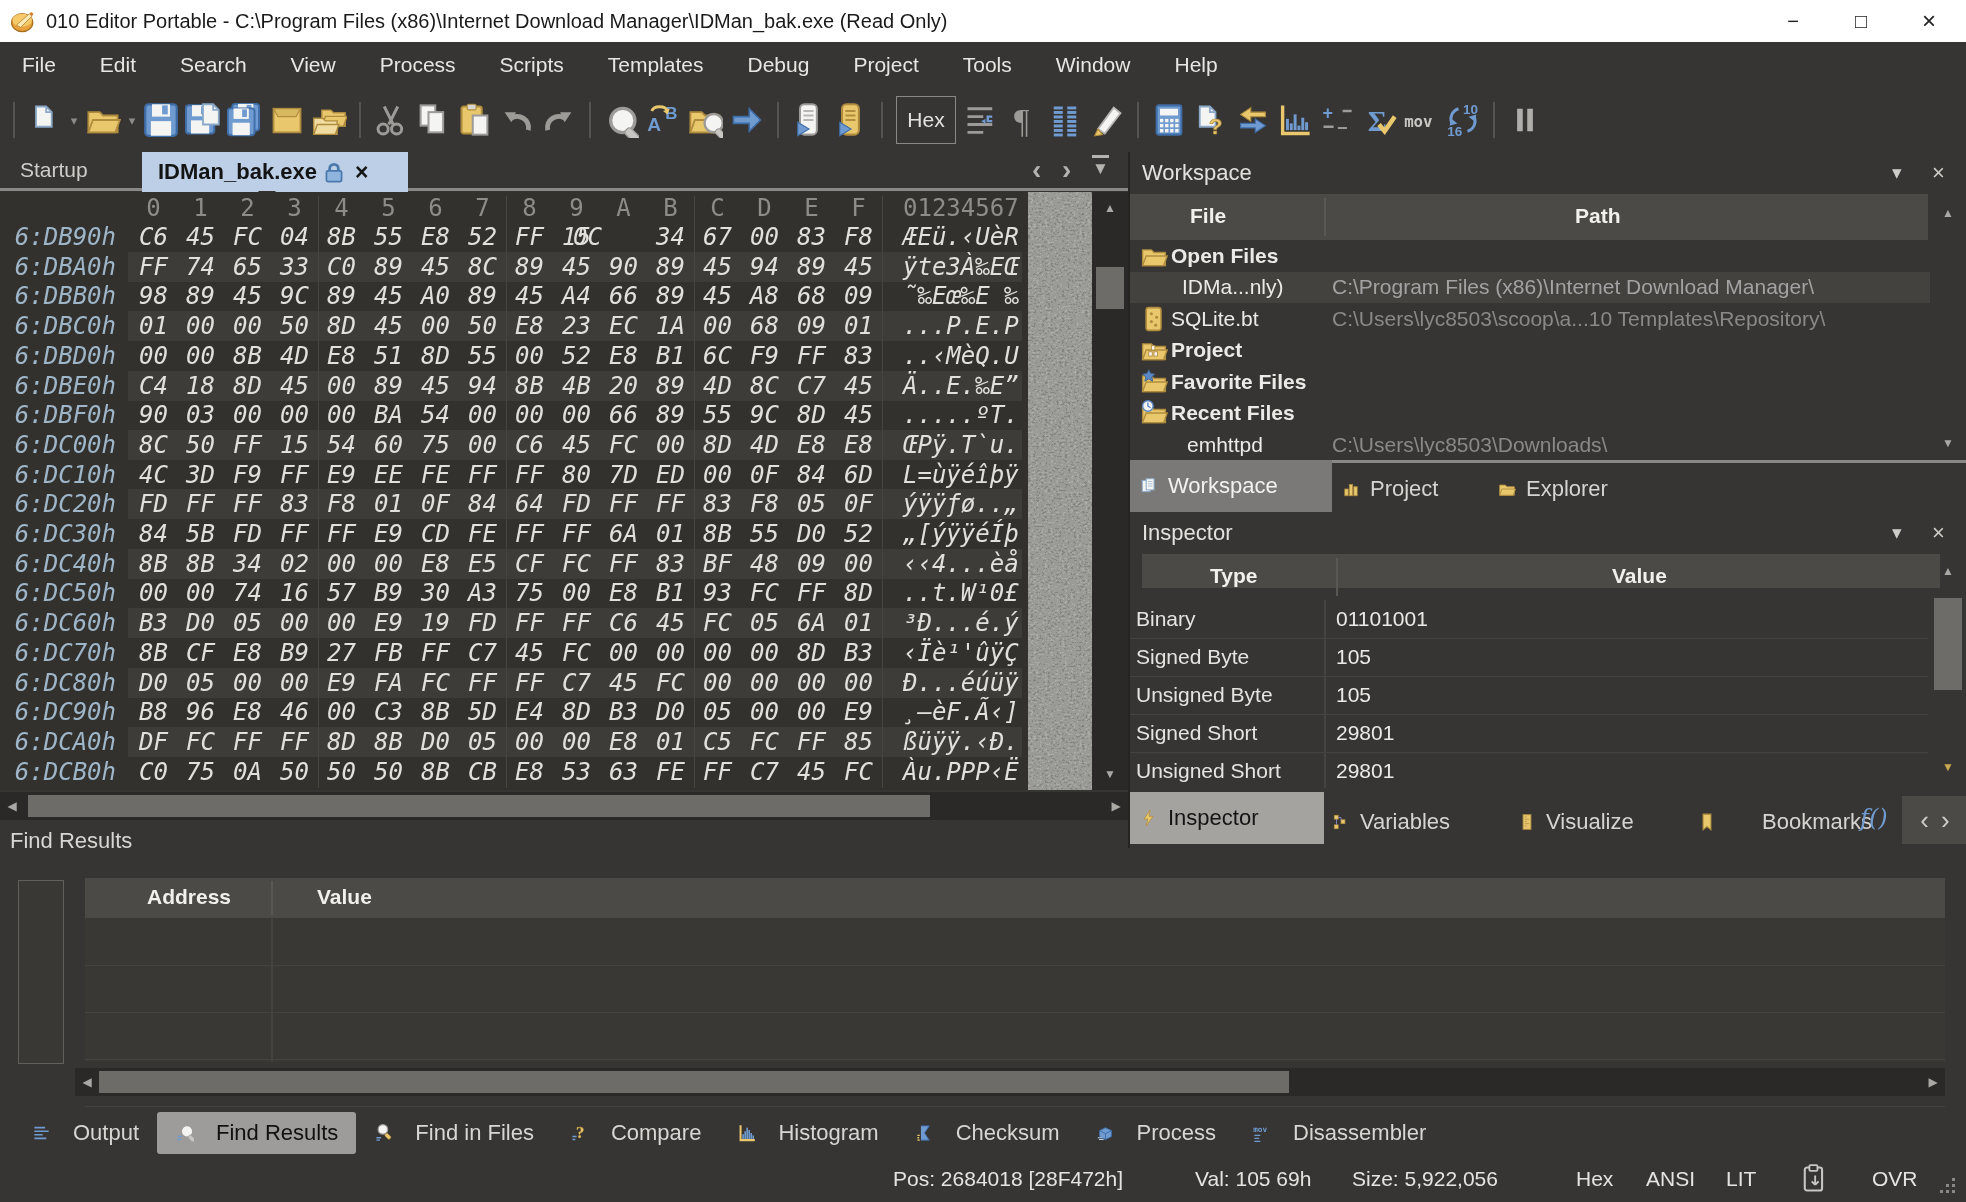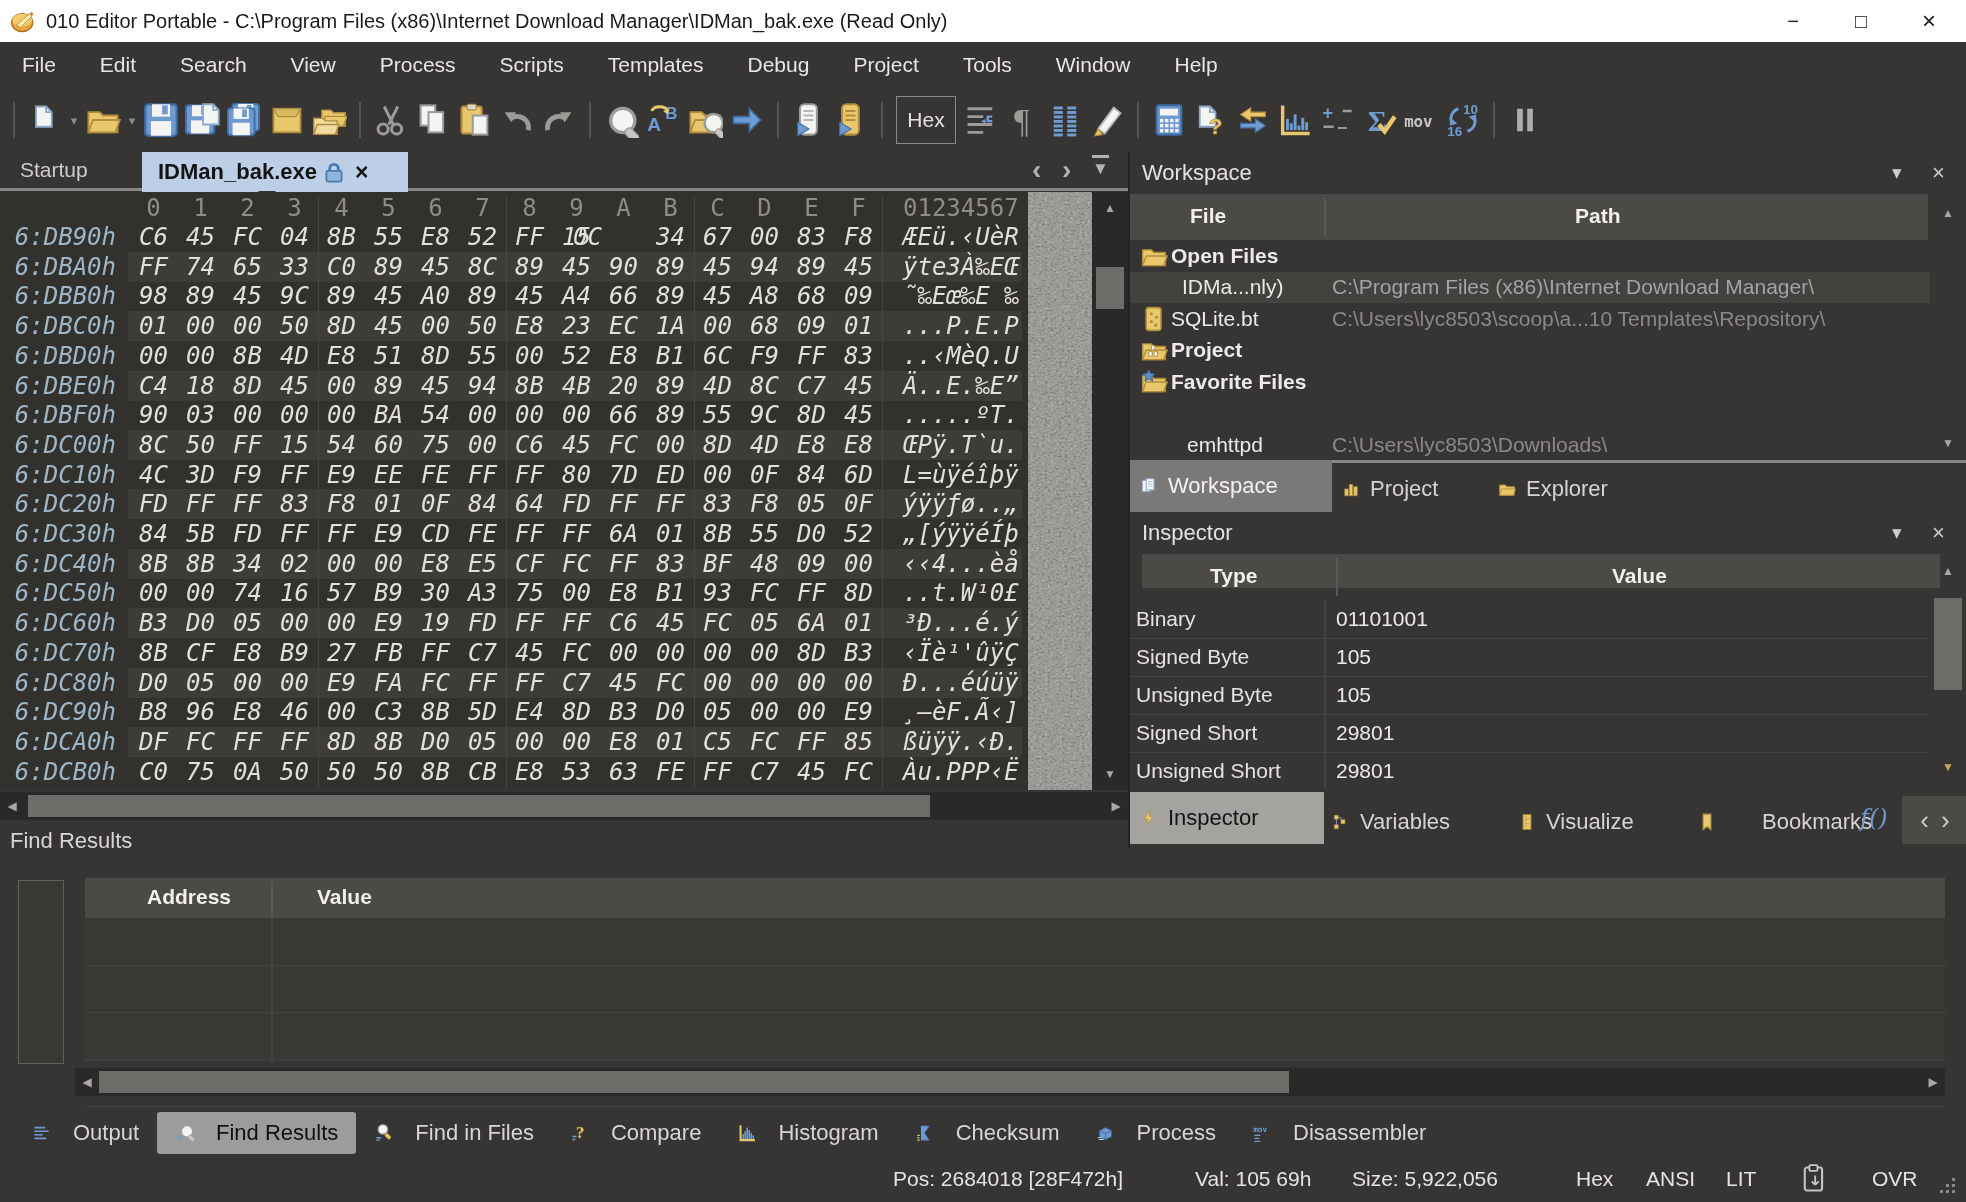--- a/index.html
+++ b/index.html
@@ -905,20 +905,31 @@
         <div class="treerow" style="top: 126px;">
           <span style="width: 28px; height: 28px; margin: 0px 8px 0px 5px; display: inline-flex;">
             <svg viewBox="0 0 32 32" width="28" height="28">
               <path d="M3 9h10l3 3h13v15H3z" fill="#e9c86d" stroke="#b08d3e" stroke-width="1.6"></path>
               <path d="M3 27l4-11h24l-4 11z" fill="#e9c86d" stroke="#b08d3e" stroke-width="1.6"></path>
               <path d="M10 2l2 4 5 1-3.5 3 1 5-4.5-2.5L5.5 15l1-5L3 7l5-1z" fill="#5b87c5" stroke="#39608f"></path>
             </svg>
           </span>
           <span class="lbl bold">Favorite Files</span>
         </div>
+        <div class="treerow" style="top: 157.5px;">
+          <span style="width: 28px; height: 28px; margin: 0px 8px 0px 5px; display: inline-flex;">
+            <svg viewBox="0 0 32 32" width="28" height="28">
+              <path d="M3 9h10l3 3h13v15H3z" fill="#e9c86d" stroke="#b08d3e" stroke-width="1.6"></path>
+              <path d="M3 27l4-11h24l-4 11z" fill="#e9c86d" stroke="#b08d3e" stroke-width="1.6"></path>
+              <circle cx="9" cy="8" r="6" fill="#f4f4f2" stroke="#5b87c5" stroke-width="1.6"></circle>
+              <path d="M9 4v4l3 2" stroke="#5b87c5" stroke-width="1.6" fill="none"></path>
+            </svg>
+          </span>
+          <span class="lbl bold">Recent Files</span>
+        </div>
         <div class="treerow" style="top: 189px;">
           <span style="width: 57px; flex: 0 0 auto;"></span>
           <span class="lbl">emhttpd</span>
           <span class="pth dim">C:\Users\lyc8503\Downloads\</span>
         </div>
       </div>
     <div class="abs" style="left:800px;top:42px;width:36px;height:268px;background:#373533;">
       <div class="sb-arrow abs" style="left:0;top:12px;width:36px;height:14px;">▲</div>
       <div class="sb-arrow abs" style="left:0;top:242px;width:36px;height:14px;">▼</div>
     </div>

